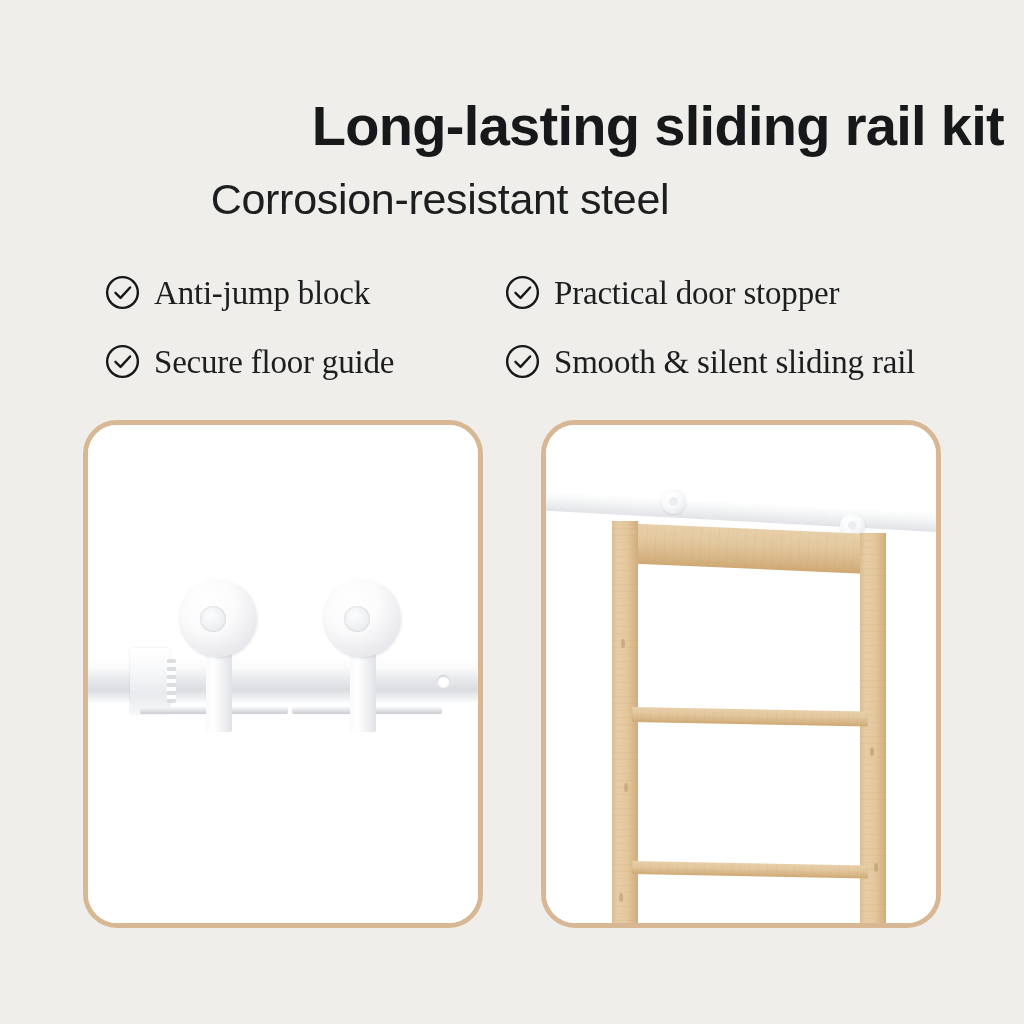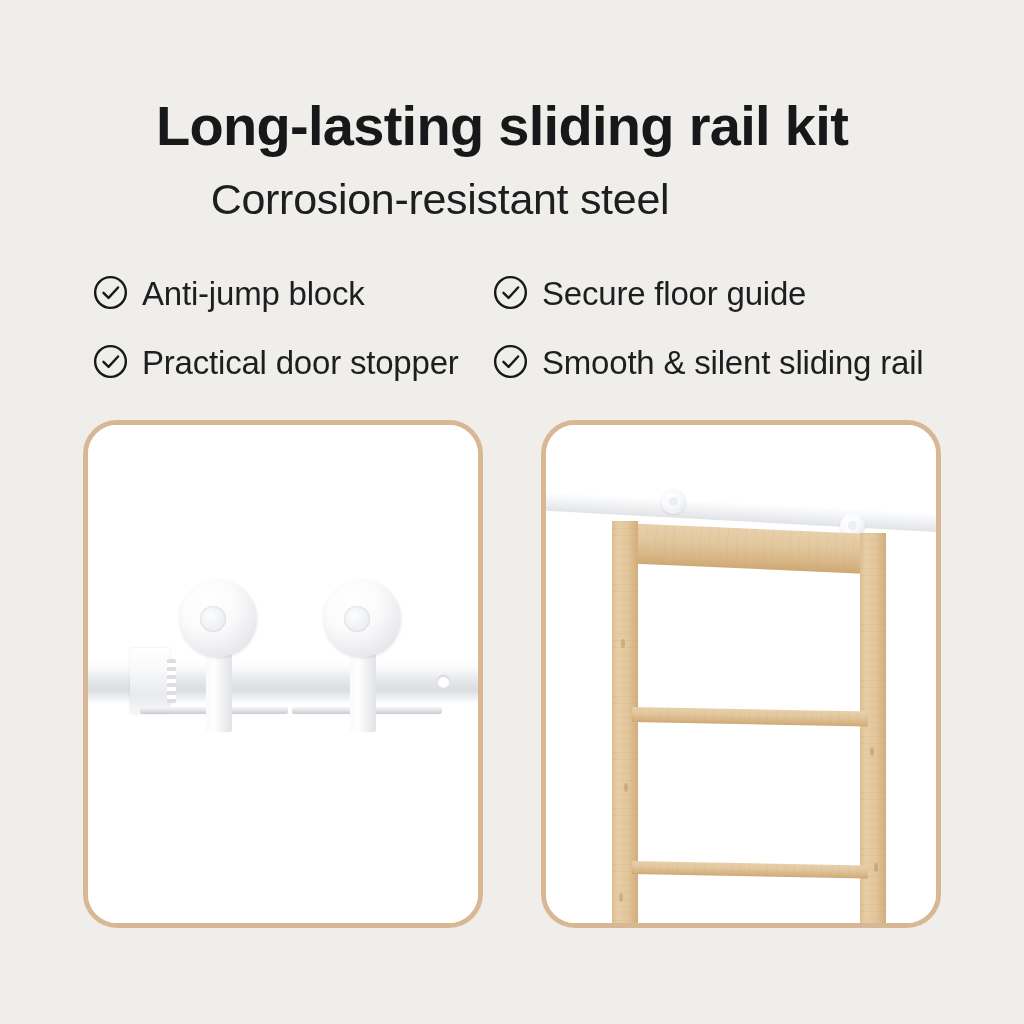--- a/index.html
+++ b/index.html
@@ -21,23 +21,23 @@
     inset: 0;
     width: 1024px;
     height: 1024px;
     background: #f0eeea;
   }
 
   
   .headline {
     position: absolute;
     top: 96px;
-    left: 8px;
+    left: 16px;
     width: 988px;
-    text-align: center;
+    text-align: right;
     font-size: 56px;
     font-weight: bold;
     letter-spacing: -0.7px;
     color: #17181a;
     line-height: 1.06;
     white-space: nowrap;
   }
   .subhead {
     position: absolute;
     top: 176px;
@@ -49,26 +49,27 @@
     letter-spacing: -0.3px;
     color: #1d1e20;
     line-height: 1.1;
     white-space: nowrap;
   }
 
   
   .features {
     position: absolute;
     top: 258px;
-    left: 92px;
+    left: 104px;
     width: 880px;
     display: grid;
     grid-template-columns: 400px 470px;
     grid-template-rows: 69px 69px;
     align-items: center;
+    font-family: Liberation Serif, serif;
   }
   .feature {
     display: flex;
     align-items: center;
     gap: 13px;
     white-space: nowrap;
   }
   .feature .tick {
     width: 37px;
     height: 37px;
@@ -296,29 +297,29 @@
         <path d="M12.4 20.4 L17.9 25.8 L28.2 14.6" fill="none" stroke="#17181a" stroke-width="2.6" stroke-linecap="round" stroke-linejoin="round"></path>
       </svg>
       <span class="flabel">Anti-jump block</span>
     </div>
 
     <div class="feature">
       <svg class="tick" viewBox="0 0 40 40">
         <circle cx="20" cy="20" r="16.6" fill="none" stroke="#17181a" stroke-width="2.6"></circle>
         <path d="M12.4 20.4 L17.9 25.8 L28.2 14.6" fill="none" stroke="#17181a" stroke-width="2.6" stroke-linecap="round" stroke-linejoin="round"></path>
       </svg>
-      <span class="flabel">Secure floor guide</span>
+      <span class="flabel">Practical door stopper</span>
     </div>
 
     <div class="feature">
       <svg class="tick" viewBox="0 0 40 40">
         <circle cx="20" cy="20" r="16.6" fill="none" stroke="#17181a" stroke-width="2.6"></circle>
         <path d="M12.4 20.4 L17.9 25.8 L28.2 14.6" fill="none" stroke="#17181a" stroke-width="2.6" stroke-linecap="round" stroke-linejoin="round"></path>
       </svg>
-      <span class="flabel">Practical door stopper</span>
+      <span class="flabel">Secure floor guide</span>
     </div>
 
     <div class="feature">
       <svg class="tick" viewBox="0 0 40 40">
         <circle cx="20" cy="20" r="16.6" fill="none" stroke="#17181a" stroke-width="2.6"></circle>
         <path d="M12.4 20.4 L17.9 25.8 L28.2 14.6" fill="none" stroke="#17181a" stroke-width="2.6" stroke-linecap="round" stroke-linejoin="round"></path>
       </svg>
       <span class="flabel">Smooth &amp; silent sliding rail</span>
     </div>
 

